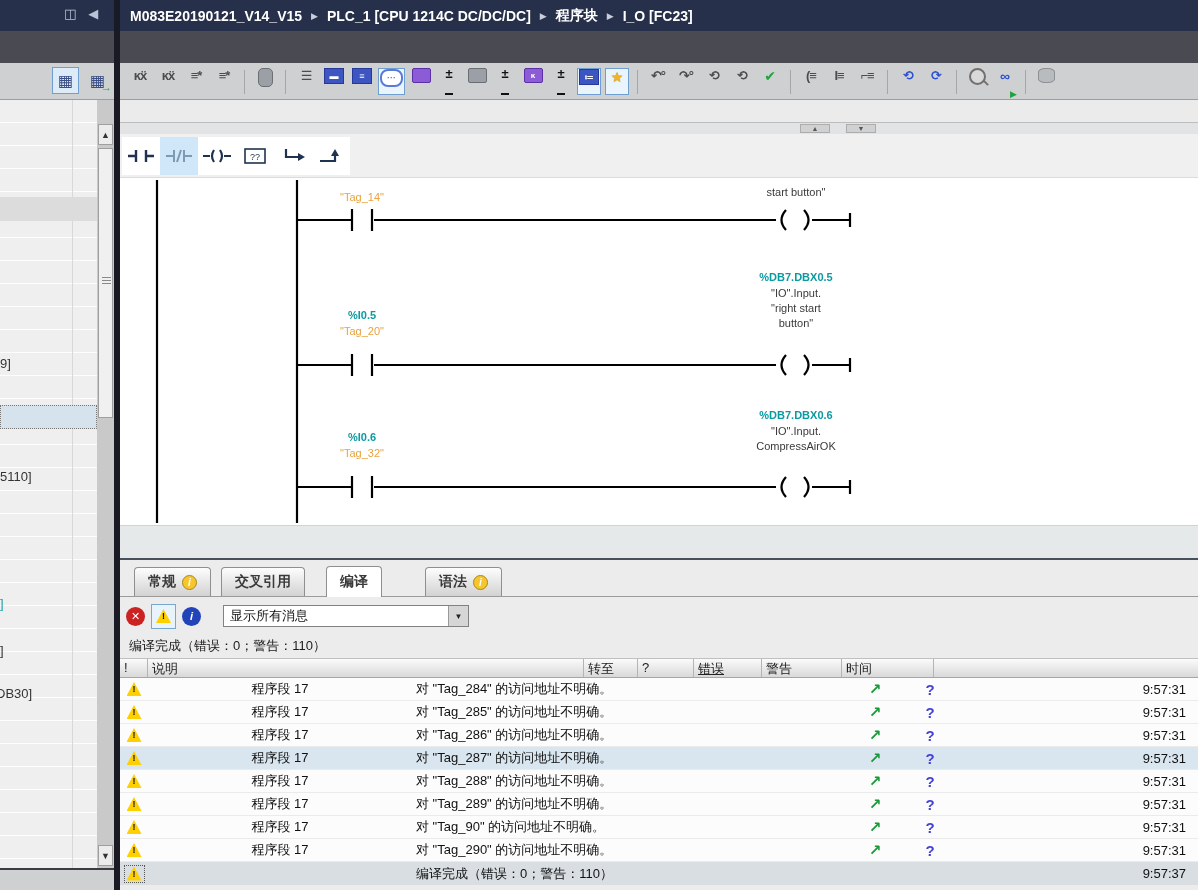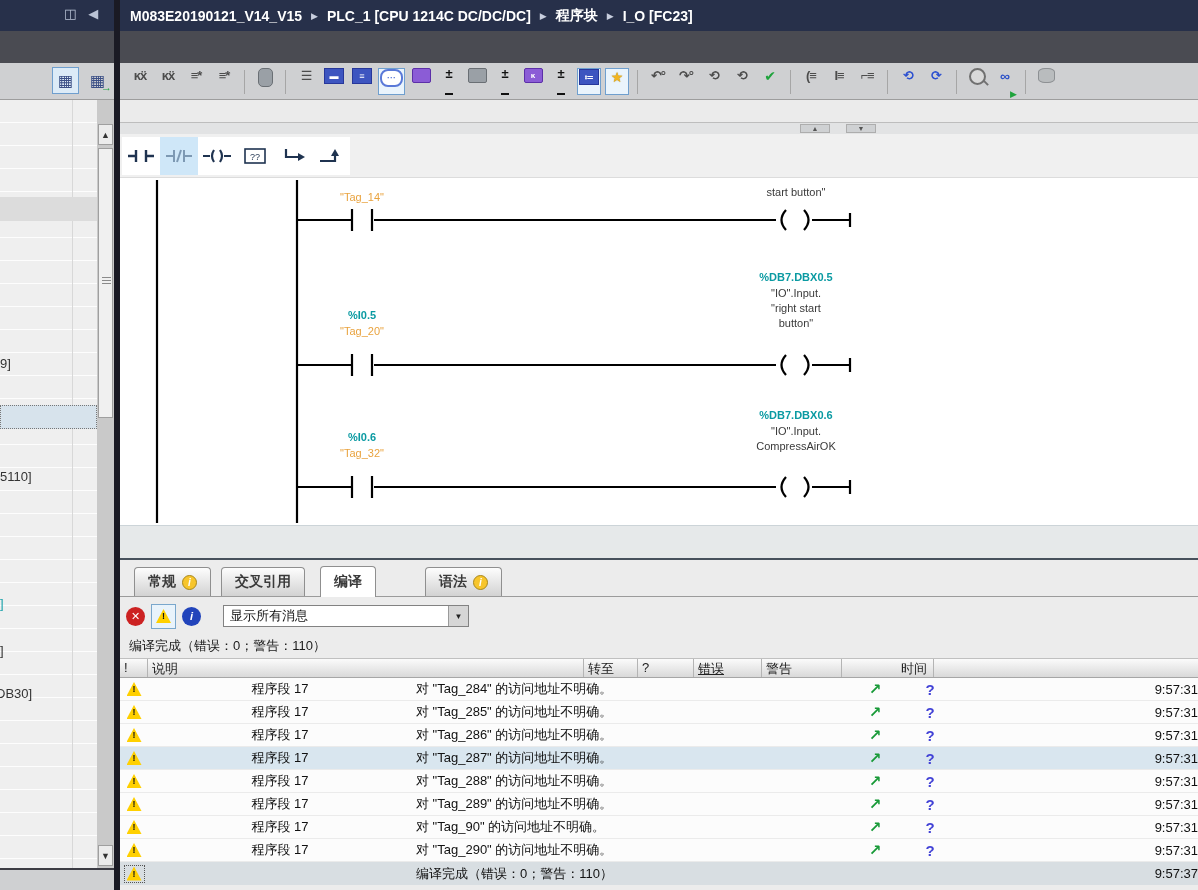--- a/index.html
+++ b/index.html
@@ -82,30 +82,30 @@
   .warn::after{content:"!";position:absolute;left:0;right:0;top:2px;text-align:center;font-size:9px;font-weight:bold;color:#111;}
   .dropdown{width:246px;height:22px;background:#fff;border:1px solid #828282;font-size:13px;color:#111;
             display:flex;align-items:center;padding-left:6px;position:relative;margin-left:16px;box-sizing:border-box;}
   .dd-btn{position:absolute;right:0;top:0;width:19px;height:20px;background:#d6d6d6;border-left:1px solid #9a9a9a;
           display:flex;align-items:center;justify-content:center;font-size:8px;color:#222;}
   .status-line{position:absolute;left:9px;top:77px;font-size:13px;color:#1a1a1a;}
   .msg-table{position:absolute;left:0;top:98px;width:1078px;}
   .thead{display:flex;height:20px;background:linear-gradient(#fbfbfb,#d9d9d9);border-top:1px solid #c0c0c0;
          border-bottom:1px solid #a6a6a6;font-size:13px;color:#222;box-sizing:border-box;}
   .th{border-right:1px solid #b4b4b4;padding:1px 4px;box-sizing:border-box;overflow:hidden;white-space:nowrap;}
-  .th.right{text-align:right;padding-right:6px;}
+  .th.right{padding-right:6px;}
   .mrow{display:flex;height:23px;align-items:center;font-size:13px;background:#fcfcfc;border-bottom:1px solid #ebebeb;box-sizing:border-box;color:#111;}
   .mrow.selected{background:#d9e6ef;}
   .mrow.footer{background:#d8dee2;border-bottom:none;}
   .cell{overflow:hidden;white-space:nowrap;box-sizing:border-box;}
   .c-icon{display:flex;align-items:center;justify-content:center;}
   .c-path{text-align:center;}
   .c-desc{padding-left:4px;}
   .c-center{text-align:center;}
-  .c-time{text-align:right;padding-right:0;}
+  .c-time{text-align:right;padding-right:12px;}
   .goto-arrow{color:#189a38;font-weight:bold;font-size:15px;}
   .help-q{color:#4242d6;font-weight:bold;font-size:15px;}
   .dotbox{display:inline-flex;align-items:center;justify-content:center;border:1px dotted #555;padding:1px 2px;}
   
   .sidebar-content{position:absolute;left:0;top:100px;width:114px;height:768px;
                    background:repeating-linear-gradient(to bottom,#efefef 0 22px,#fdfdfd 22px 23px);}
   .col-sep{position:absolute;left:72px;top:0;width:1px;height:768px;background:#d8d8d8;}
   .row-gray{position:absolute;left:0;top:97px;width:97px;height:24px;background:#dcdcdc;}
   .row-sel{position:absolute;left:0;top:305px;width:97px;height:24px;background:#d7e3ec;outline:1px dotted #777;outline-offset:-1px;}
   .side-label{position:absolute;left:0;font-size:13px;color:#333;white-space:nowrap;}
@@ -322,21 +322,21 @@
 
   <div class="inspector">
     <div class="tabline"></div>
     <div class="tab" style="left:14px;">
       <span>常规</span>
       <span class="info-dot">i</span>
     </div>
     <div class="tab" style="left:101px;">
       <span>交叉引用</span>
     </div>
-    <div class="tab active" style="left:200px;justify-content:flex-end;">
+    <div class="tab active" style="left:206px;justify-content:flex-end;">
       <span>编译</span>
     </div>
     <div class="tab" style="left:305px;">
       <span>语法</span>
       <span class="info-dot">i</span>
     </div>
 
     <div class="filter-row">
       <span class="f-error">✕</span>
       <span class="f-warnbox">

